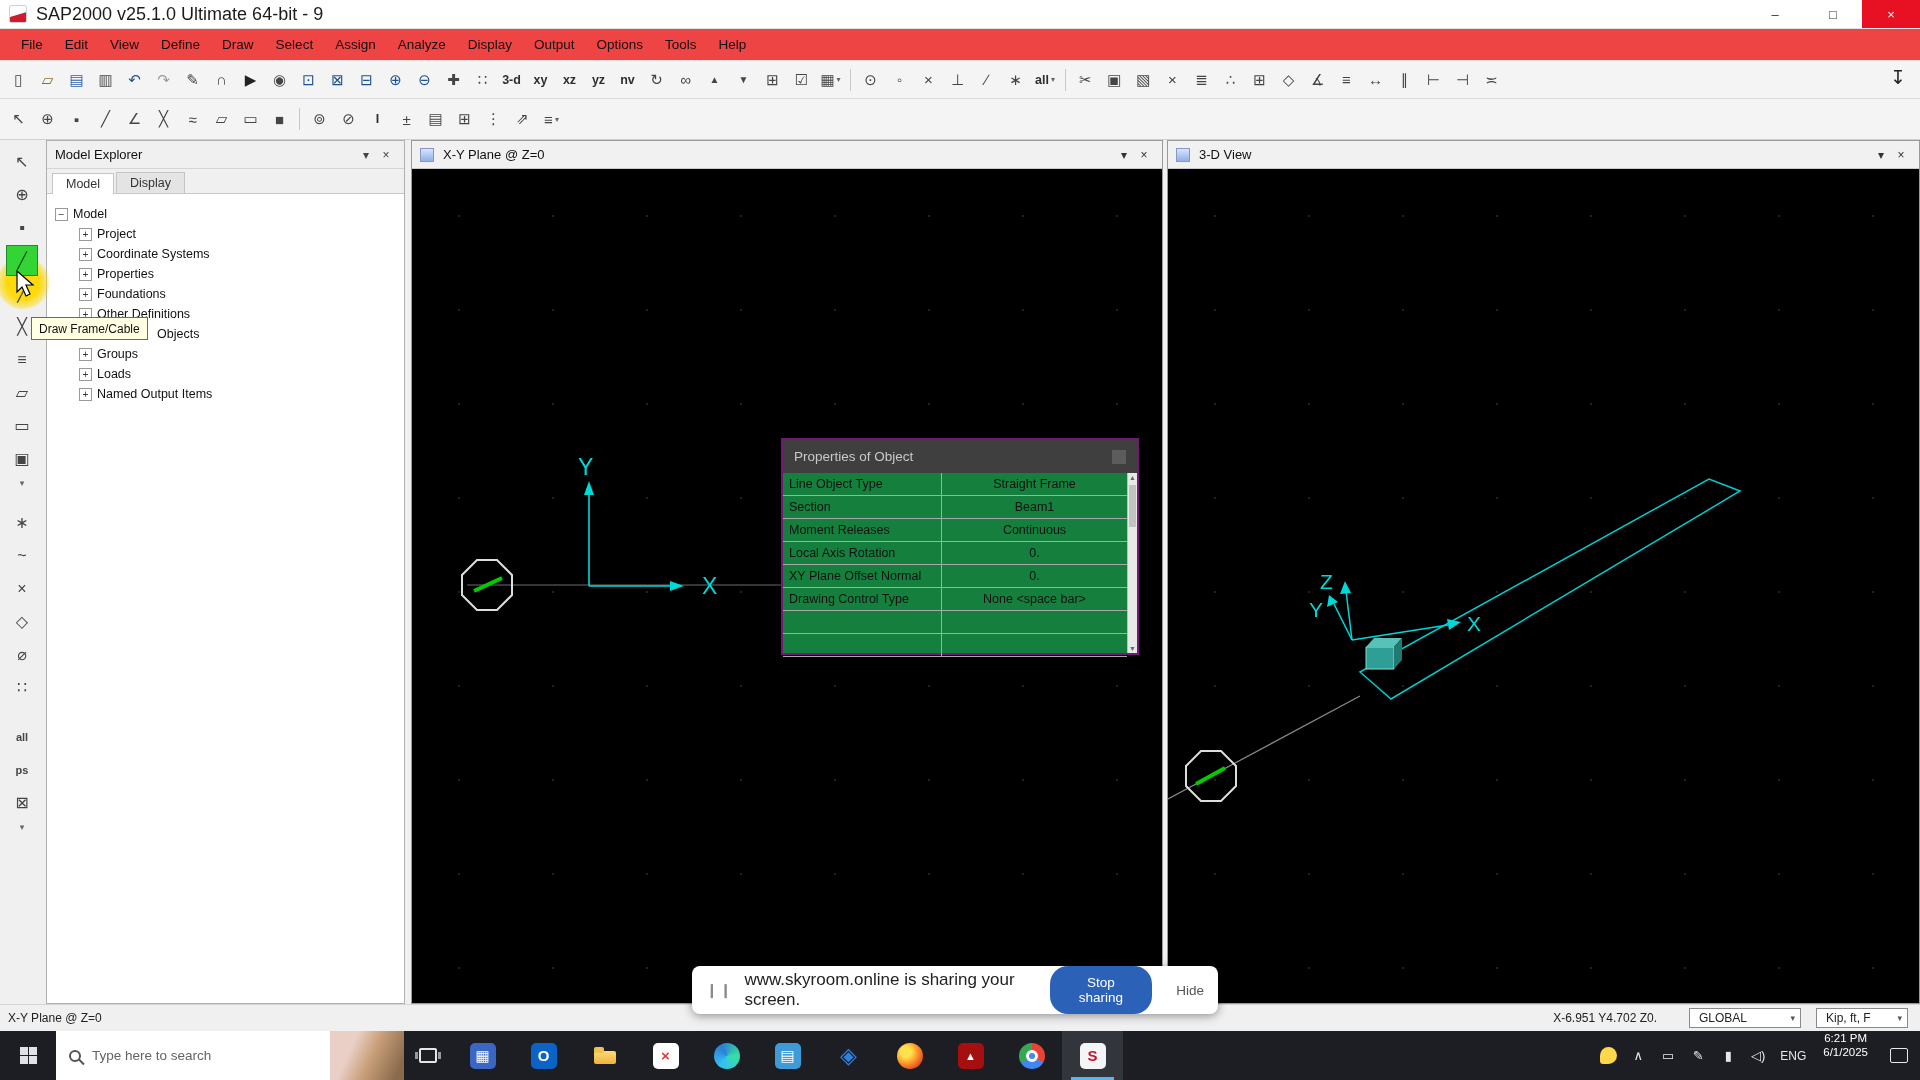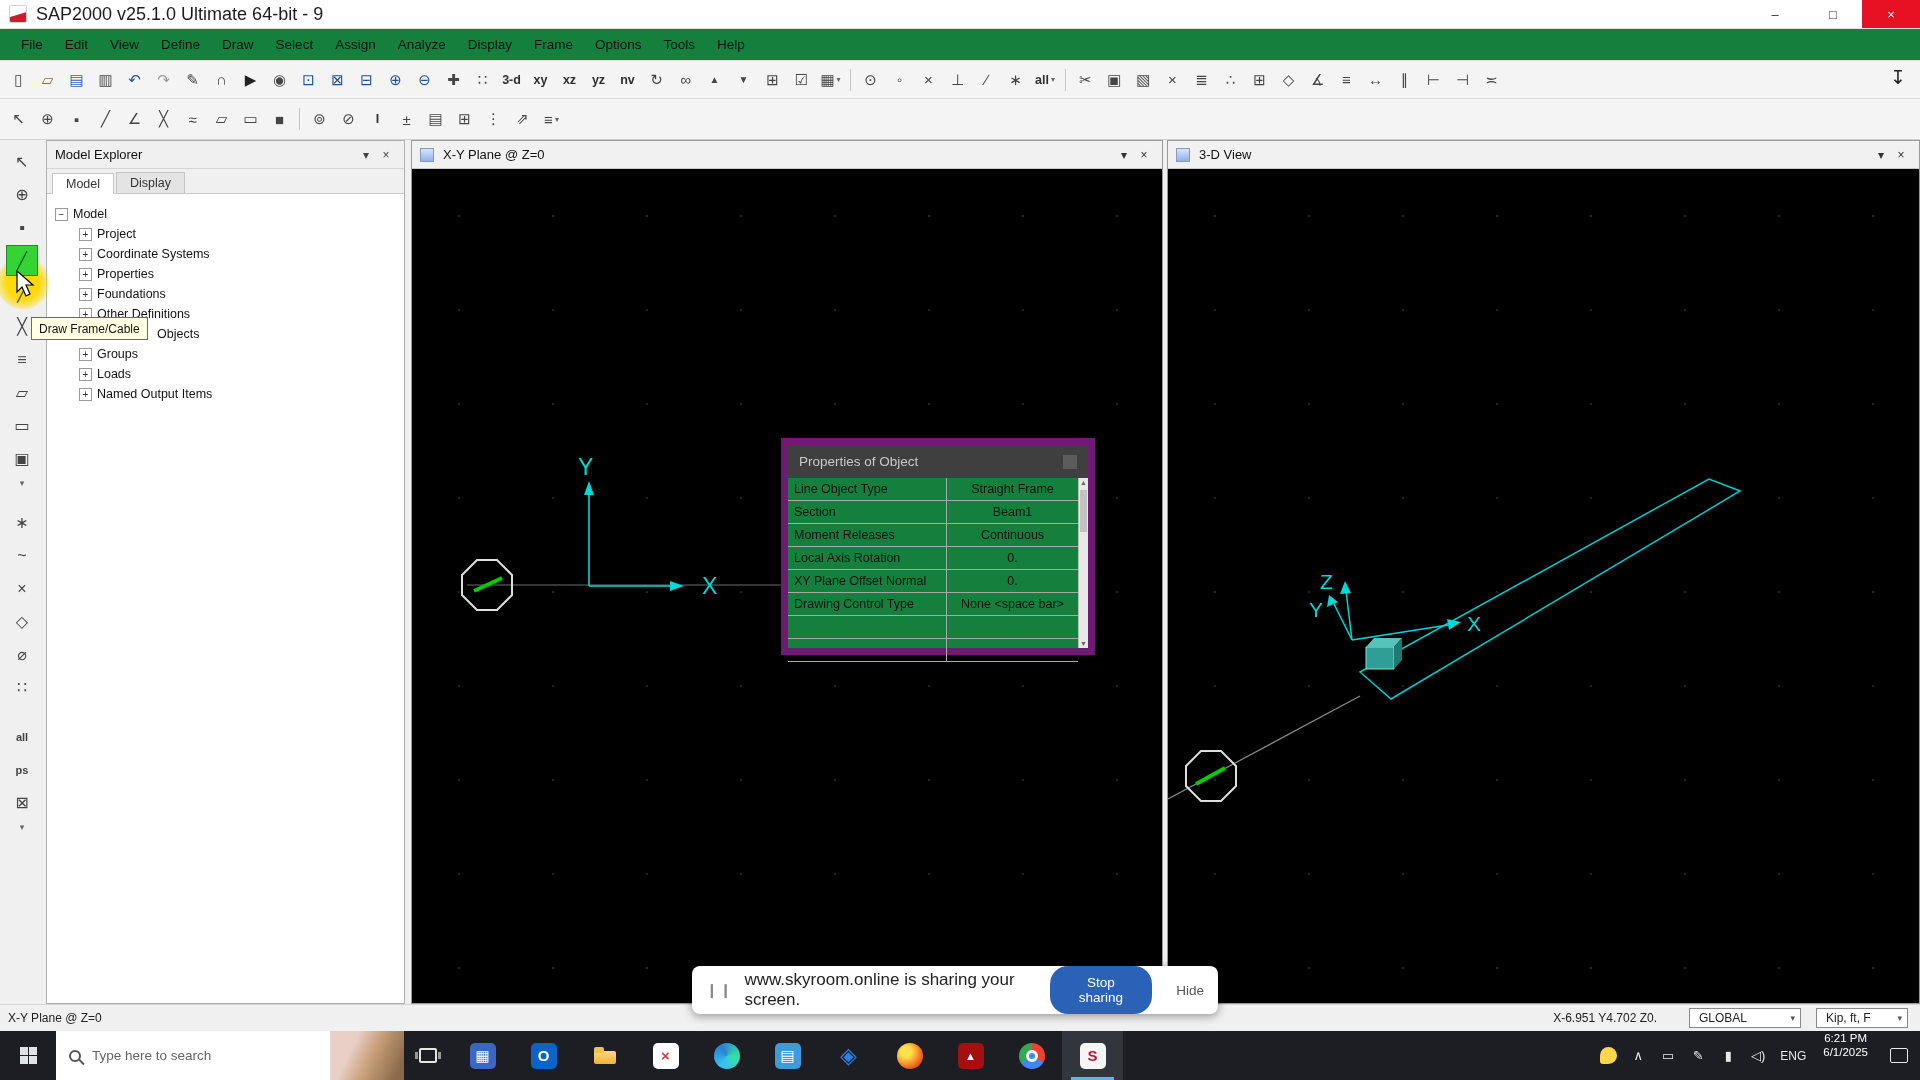--- a/index.html
+++ b/index.html
@@ -10,21 +10,21 @@
   
   .titlebar{position:absolute;left:0;top:0;width:100%;height:29px;background:#fff;border-bottom:1px solid #e3e3e3;display:flex;align-items:center;z-index:10}
   .sap-logo{width:18px;height:18px;margin:0 9px;background:#fff;border:1px solid #d0d0d0;border-radius:2px;position:relative;overflow:hidden;flex:none}
   .sap-logo::after{content:"";position:absolute;left:-5px;top:8px;width:32px;height:13px;background:#d01a2e;transform:rotate(-16deg)}
   .title-text{font-size:18px;color:#1c1c1c}
   .win-controls{margin-left:auto;display:flex;height:100%}
   .wc{width:58px;height:100%;display:flex;align-items:center;justify-content:center;font-size:13px;color:#333}
   .wc.close{background:#e81123;color:#fff}
 
   
-  .menubar{position:absolute;left:0;top:29px;width:100%;height:32px;background:#15803d;border-bottom:1px solid #e0e0e0;display:flex;align-items:center;padding-left:10px;z-index:9}
+  .menubar{position:absolute;left:0;top:29px;width:100%;height:32px;background:#ef4444;border-bottom:1px solid #e0e0e0;display:flex;align-items:center;padding-left:10px;z-index:9}
   .menu-item{padding:0 11px;font-size:13.5px;color:#111}
 
   
   .toolbar1{position:absolute;left:0;top:61px;width:100%;height:38px;background:#f4f4f4;border-bottom:1px solid #dcdcdc;display:flex;align-items:center;padding-left:4px;overflow:hidden;z-index:9}
   .toolbar2{position:absolute;left:0;top:99px;width:100%;height:41px;background:#f4f4f4;border-bottom:1px solid #cfcfcf;display:flex;align-items:center;padding-left:4px;overflow:hidden;z-index:9}
   .tbtn{min-width:29px;height:30px;display:flex;align-items:center;justify-content:center;font-size:15px;color:#454545;flex:none}
   .tbtn.txt{font-size:12.5px;font-weight:bold;color:#2e2e2e;padding:0 5px}
   .tbtn.sm{font-size:10px}
   .tbtn.caret::after{content:"▾";font-size:8px;margin-left:2px;color:#666}
   .tbtn.vsep{min-width:1px;width:1px;height:22px;background:#c8c8c8;margin:0 5px}
@@ -58,21 +58,21 @@
   .xywin{left:411px;width:752px}
   .d3win{left:1167px;right:0}
   .mdi-title{height:28px;background:#f1f1f1;border-bottom:1px solid #c9c9c9;display:flex;align-items:center;padding:0 8px;font-size:13px;color:#111}
   .wicon{width:14px;height:14px;border:1px solid #8898c0;background:linear-gradient(#d8e4ff,#8fb0e8);margin-right:9px;flex:none}
   .mdi-spacer{flex:1}
   .mdi-caret,.mdi-close{width:20px;text-align:center;color:#333;font-size:12px}
   .canvas{position:absolute;left:0;right:0;top:28px;bottom:0;background:#000;overflow:hidden;background-image:radial-gradient(#222 1px,transparent 1px);background-size:94px 94px}
   .canvas svg{position:absolute;left:0;top:0}
 
   
-  .props{position:absolute;left:781px;top:438px;width:314px;height:217px;background:#fff;border:7px solid #701a75;box-shadow:3px 4px 10px rgba(0,0,0,.55);z-index:20}
+  .props{position:absolute;left:781px;top:438px;width:358px;height:217px;background:#fff;border:2px solid #701a75;box-shadow:3px 4px 10px rgba(0,0,0,.55);z-index:20}
   .props-title{height:33px;background:#3f3f3f;color:#c9c9c9;font-size:13.5px;display:flex;align-items:center;padding:0 11px}
   .props-close{margin-left:auto;width:14px;height:14px;background:#5c5c5c}
   .props-table{position:absolute;left:0;right:10px;top:33px;bottom:0;background:#15803d}
   .prow{display:flex;height:23px;border-bottom:1px solid #a8a8a8;font-size:12.5px}
   .pcell-l{width:159px;border-right:1px solid #a8a8a8;display:flex;align-items:center;padding-left:6px;color:#111}
   .pcell-v{flex:1;display:flex;align-items:center;justify-content:center;color:#111}
   .props-scroll{position:absolute;right:0;top:33px;bottom:0;width:10px;background:#e8e8e8;border-left:1px solid #bdbdbd}
   .props-thumb{position:absolute;left:1px;right:1px;top:12px;height:42px;background:#c2c2c2}
   .props-sarrow{position:absolute;left:0;right:0;text-align:center;font-size:7px;color:#666}
 
@@ -157,21 +157,21 @@
       <span class="menu-item">Draw</span>
 
       <span class="menu-item">Select</span>
 
       <span class="menu-item">Assign</span>
 
       <span class="menu-item">Analyze</span>
 
       <span class="menu-item">Display</span>
 
-      <span class="menu-item">Frame</span>
+      <span class="menu-item">Output</span>
 
       <span class="menu-item">Options</span>
 
       <span class="menu-item">Tools</span>
 
       <span class="menu-item">Help</span>
     </div>
 
   <div class="toolbar1">
 

